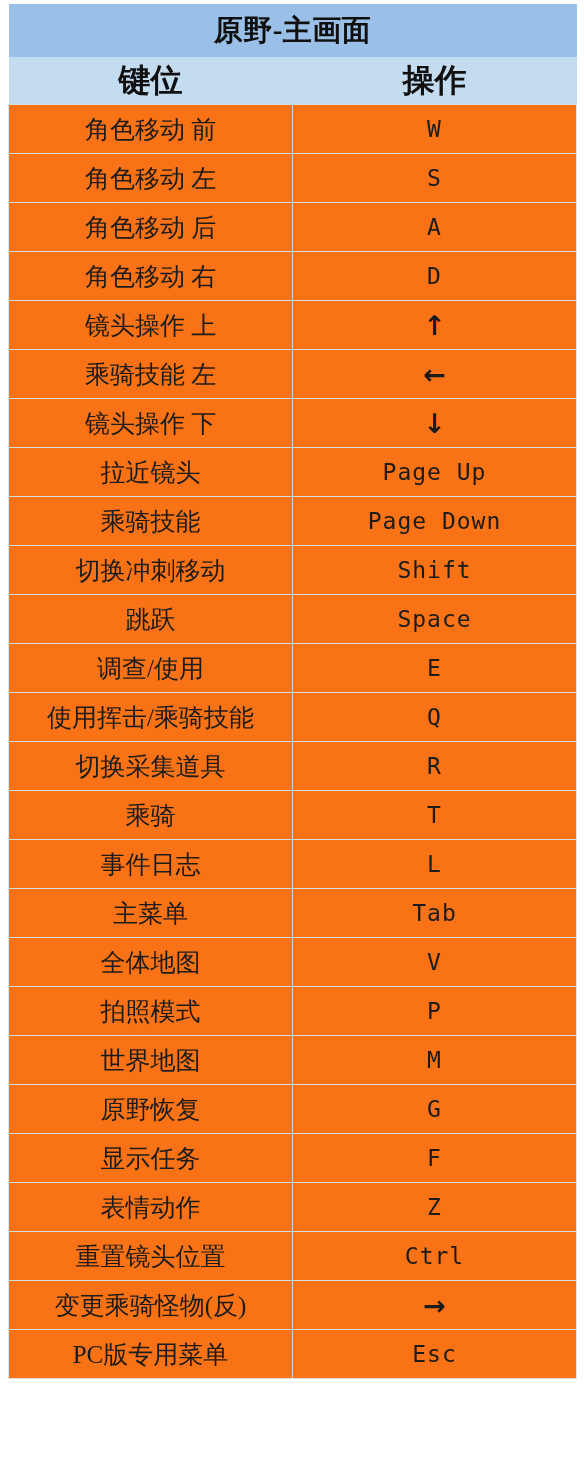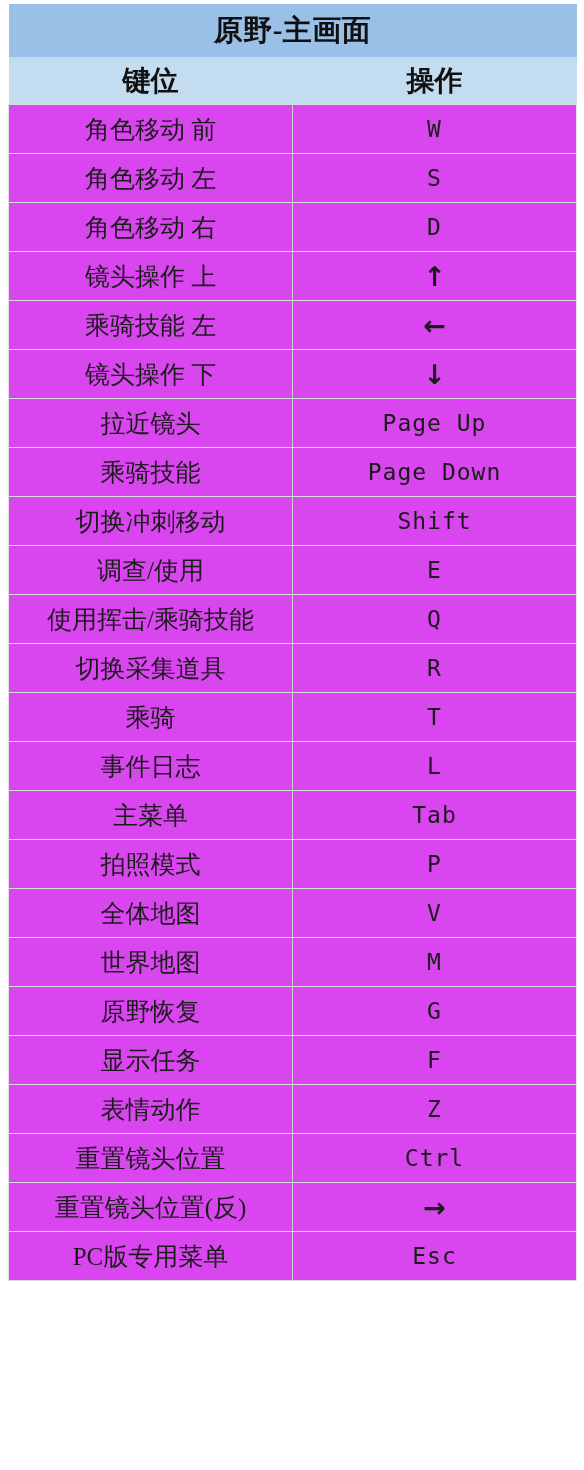--- a/index.html
+++ b/index.html
@@ -49,33 +49,33 @@
     border: none;
     padding: 0;
   }
 
   
   tr.colhead-row td {
     background: #c4dcf0;
     height: 47px;
     text-align: center;
     vertical-align: middle;
-    font-size: 28px;
+    font-size: 32px;
     font-weight: 700;
     color: #101010;
     border: none;
     padding: 0;
   }
 
   
   tr.data-row td {
     height: 49px;
     text-align: center;
     vertical-align: middle;
-    background: #d946ef;
+    background: #f97316;
     border-top: 1px solid #d9dcdd;
     border-bottom: 1px solid #d9dcdd;
     padding: 0 16px;
     box-sizing: border-box;
   }
   tr.data-row td.cell-action {
     font-size: 25px;
     font-weight: 400;
     color: #1b1b1b;
     border-left: 1px solid #e2e4e5;
@@ -119,20 +119,24 @@
 
     <tr class="data-row">
           <td class="cell-action">角色移动 前</td>
           <td class="cell-key">W</td>
         </tr>
         <tr class="data-row">
           <td class="cell-action">角色移动 左</td>
           <td class="cell-key">S</td>
         </tr>
         <tr class="data-row">
+          <td class="cell-action">角色移动 后</td>
+          <td class="cell-key">A</td>
+        </tr>
+        <tr class="data-row">
           <td class="cell-action">角色移动 右</td>
           <td class="cell-key">D</td>
         </tr>
         <tr class="data-row">
           <td class="cell-action">镜头操作 上</td>
           <td class="cell-key is-arrow">↑</td>
         </tr>
         <tr class="data-row">
           <td class="cell-action">乘骑技能 左</td>
           <td class="cell-key is-arrow">←</td>
@@ -147,20 +151,24 @@
         </tr>
         <tr class="data-row">
           <td class="cell-action">乘骑技能</td>
           <td class="cell-key">Page Down</td>
         </tr>
         <tr class="data-row">
           <td class="cell-action">切换冲刺移动</td>
           <td class="cell-key">Shift</td>
         </tr>
         <tr class="data-row">
+          <td class="cell-action">跳跃</td>
+          <td class="cell-key">Space</td>
+        </tr>
+        <tr class="data-row">
           <td class="cell-action">调查/使用</td>
           <td class="cell-key">E</td>
         </tr>
         <tr class="data-row">
           <td class="cell-action">使用挥击/乘骑技能</td>
           <td class="cell-key">Q</td>
         </tr>
         <tr class="data-row">
           <td class="cell-action">切换采集道具</td>
           <td class="cell-key">R</td>
@@ -171,49 +179,49 @@
         </tr>
         <tr class="data-row">
           <td class="cell-action">事件日志</td>
           <td class="cell-key">L</td>
         </tr>
         <tr class="data-row">
           <td class="cell-action">主菜单</td>
           <td class="cell-key">Tab</td>
         </tr>
         <tr class="data-row">
+          <td class="cell-action">全体地图</td>
+          <td class="cell-key">V</td>
+        </tr>
+        <tr class="data-row">
           <td class="cell-action">拍照模式</td>
           <td class="cell-key">P</td>
         </tr>
         <tr class="data-row">
-          <td class="cell-action">全体地图</td>
-          <td class="cell-key">V</td>
-        </tr>
-        <tr class="data-row">
           <td class="cell-action">世界地图</td>
           <td class="cell-key">M</td>
         </tr>
         <tr class="data-row">
           <td class="cell-action">原野恢复</td>
           <td class="cell-key">G</td>
         </tr>
         <tr class="data-row">
           <td class="cell-action">显示任务</td>
           <td class="cell-key">F</td>
         </tr>
         <tr class="data-row">
           <td class="cell-action">表情动作</td>
           <td class="cell-key">Z</td>
         </tr>
         <tr class="data-row">
           <td class="cell-action">重置镜头位置</td>
           <td class="cell-key">Ctrl</td>
         </tr>
         <tr class="data-row">
-          <td class="cell-action">重置镜头位置(反)</td>
+          <td class="cell-action">变更乘骑怪物(反)</td>
           <td class="cell-key is-arrow">→</td>
         </tr>
         <tr class="data-row">
           <td class="cell-action">PC版专用菜单</td>
           <td class="cell-key">Esc</td>
         </tr>
       </tbody>
   </table>
 </div>
 

